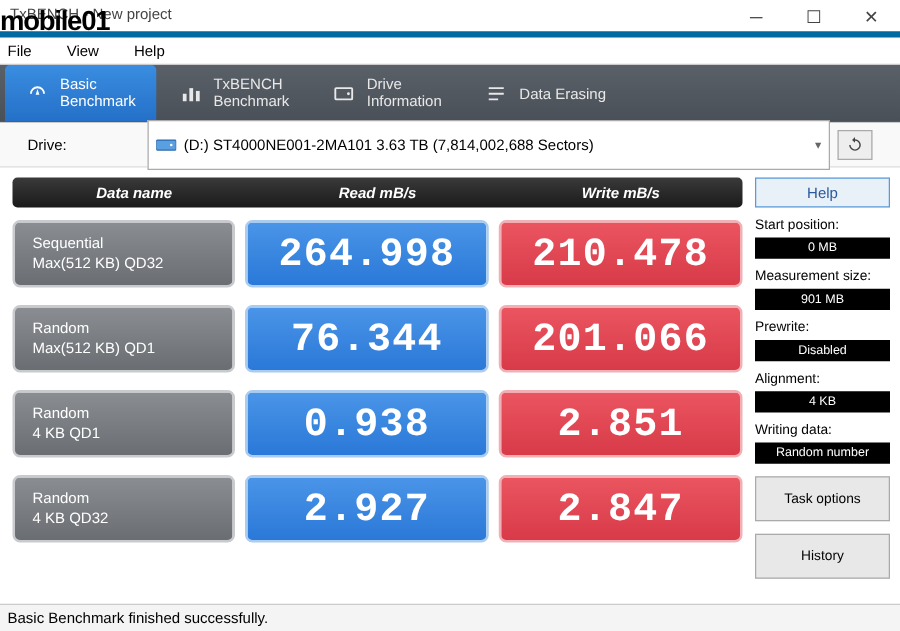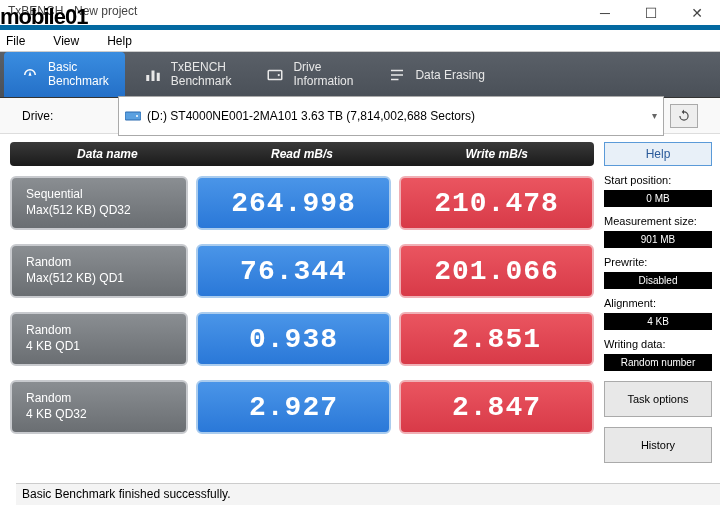--- a/index.html
+++ b/index.html
@@ -36,25 +36,25 @@
 .start-btn { height: 24px; background: #e8f0f8; border: 1px solid #5a9ad8; color: #2a5a9a; display: flex; align-items: center; justify-content: center; font-size: 12px; cursor: pointer; }
 .side-label { font-size: 11px; color: #000; margin-top: 4px; }
 .side-val { height: 17px; background: #000; color: #fff; display: flex; align-items: center; justify-content: center; font-size: 10px; cursor: pointer; }
 .side-btn { height: 36px; background: #e8e8e8; border: 1px solid #aaa; display: flex; align-items: center; justify-content: center; font-size: 11px; cursor: pointer; margin-top: 6px; }
 
 .headerrow { height: 24px; background: linear-gradient(#3a3a3a,#1a1a1a); border-radius: 4px; display: flex; color: #fff; font-size: 12px; font-style: italic; font-weight: bold; align-items: center; margin-bottom: 10px; }
 .headerrow > div { flex: 1; text-align: center; }
 
 .resultrow { display: flex; gap: 8px; margin-bottom: 14px; height: 54px; }
 .taskname { width: 178px; background: linear-gradient(#8a8e92,#6a6e72); border: 2px solid #c8cace; border-radius: 6px; color: #fff; font-size: 12px; display: flex; flex-direction: column; justify-content: center; padding-left: 14px; line-height: 1.3; }
-.readval, .writeval { flex: 1; border-radius: 6px; color: #fff; font-size: 28px; font-weight: bold; display: flex; align-items: center; justify-content: center; font-family: "Consolas","Courier New", monospace; letter-spacing: 1px; }
+.readval, .writeval { flex: 1; border-radius: 6px; color: #fff; font-size: 32px; font-weight: bold; display: flex; align-items: center; justify-content: center; font-family: "Consolas","Courier New", monospace; letter-spacing: 1px; }
 .readval { background: linear-gradient(#4a95e8,#2a78d8); border: 2px solid #aaccee; }
 .writeval { background: linear-gradient(#ea5560,#d83a48); border: 2px solid #f0b0b6; }
 
-.status { position: absolute; bottom: 0; left: 16px; right: 0; height: 22px; border-top: 1px solid #ccc; font-size: 12px; padding: 3px 6px; background: #f4f4f4; }
+.status { position: absolute; bottom: 0; left: 0; right: 0; height: 22px; border-top: 1px solid #ccc; font-size: 12px; padding: 3px 6px; background: #f4f4f4; }
 </style>
 </head>
 <body>
 
 <div class="titlebar">
   <span class="title">TxBENCH - New project</span>
   <div class="win-btn">─</div>
   <div class="win-btn">☐</div>
   <div class="win-btn">✕</div>
 </div>

